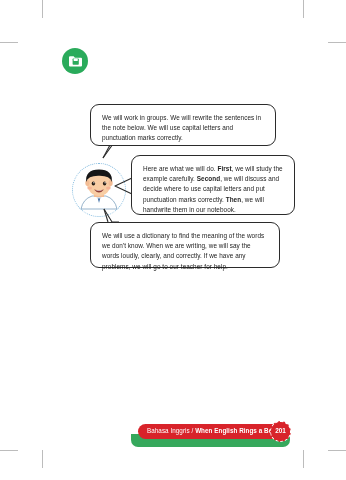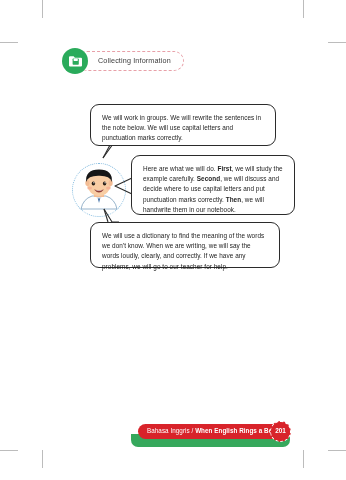--- a/index.html
+++ b/index.html
@@ -179,21 +179,20 @@
 <div class="crop h crop-br-h"></div>
 
 <div class="section-header">
   <div class="section-icon">
     <svg width="15" height="14" viewBox="0 0 15 14">
       <path d="M1 3.2 A1 1 0 0 1 2 2.2 H5.6 L6.9 3.7 H13 A1 1 0 0 1 14 4.7 V11.4 A1 1 0 0 1 13 12.4 H2 A1 1 0 0 1 1 11.4 Z" fill="#ffffff"></path>
       <rect x="4.6" y="4.6" width="6.2" height="6.2" rx="0.7" fill="#2aab5b"></rect>
       <rect x="5.6" y="4.6" width="4.2" height="2.3" rx="0.4" fill="#ffffff"></rect>
     </svg>
   </div>
-  <div class="section-chip">Collecting Information</div>
 </div>
 
 <div class="avatar">
   <div class="dots"></div>
   <svg width="50" height="50" viewBox="0 0 50 50">
     <path d="M7 44 Q9 34 18 31 L32 31 Q41 34 43 44 Z" fill="#ffffff" stroke="#6b93b5" stroke-width="0.7"></path>
     <path d="M21 30 L25 36 L29 30 L27 29 L23 29 Z" fill="#d8dde3"></path>
     <path d="M24 34 L25 38 L26 34 L25 33 Z" fill="#3f6fa8"></path>
     <rect x="20" y="26" width="10" height="6" fill="#f3bc94"></rect>
     <ellipse cx="25" cy="18" rx="12" ry="13" fill="#f8cda4"></ellipse>

